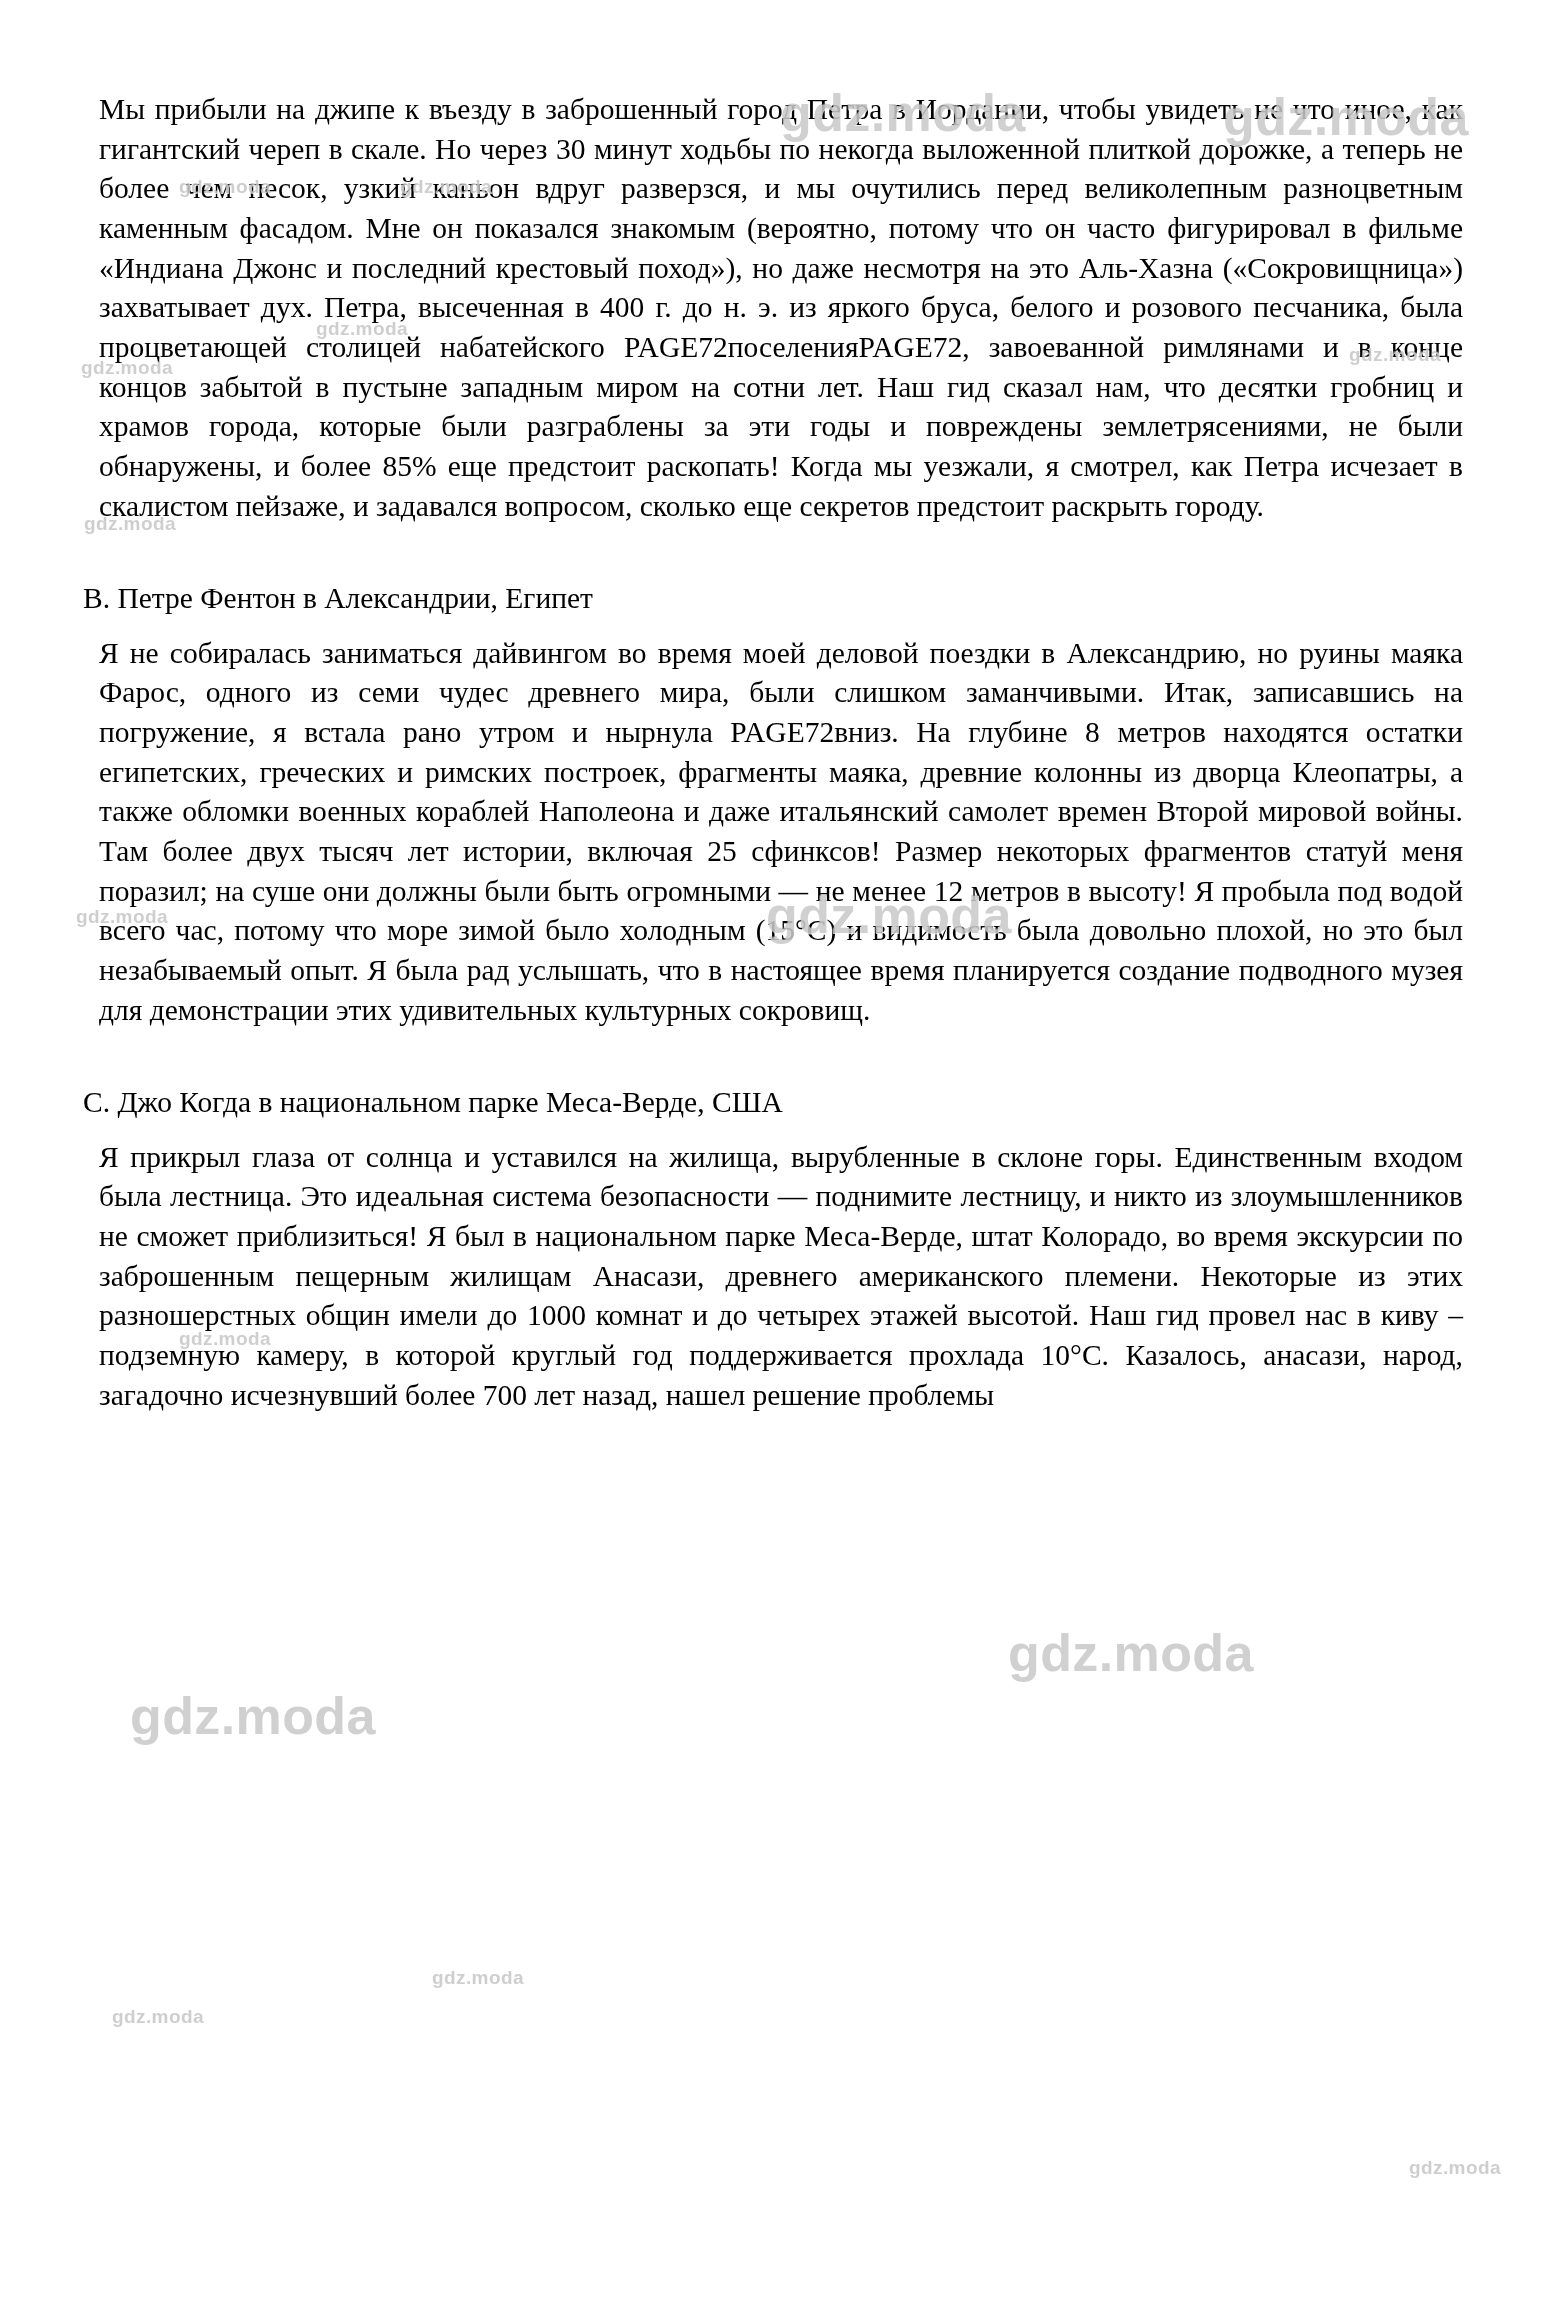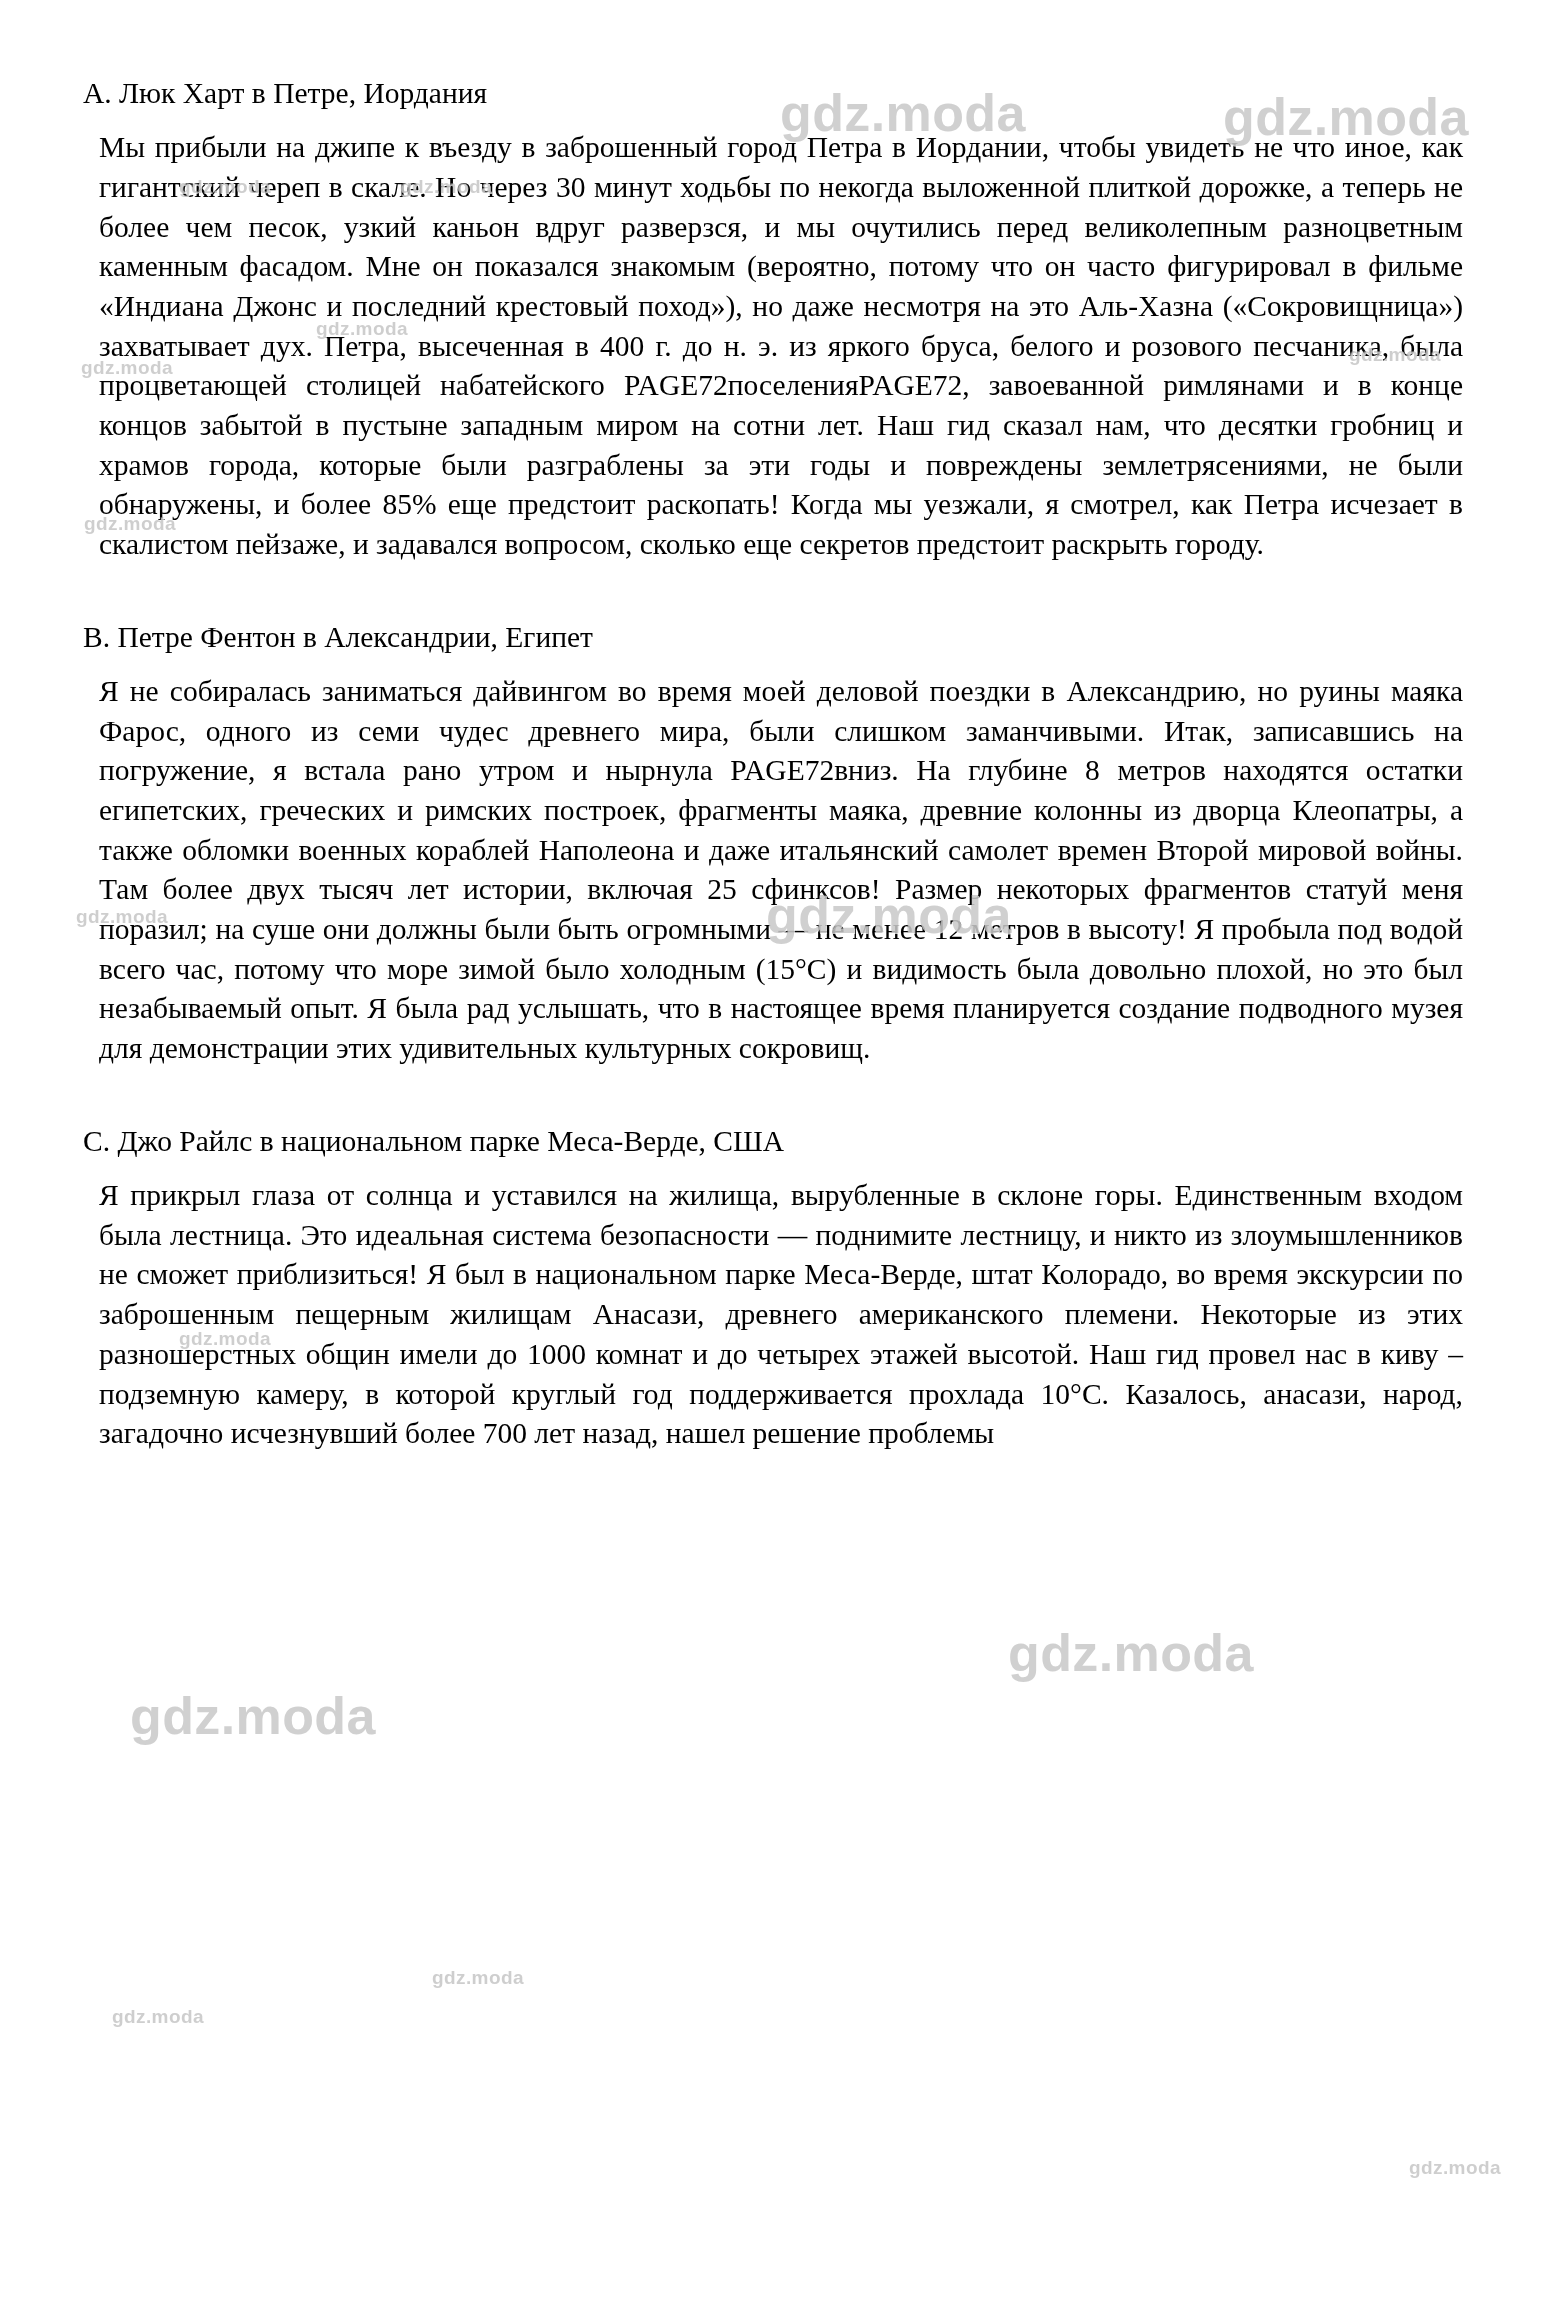--- a/index.html
+++ b/index.html
@@ -67,35 +67,34 @@
   .wm-lg { font-size: 52px; color: rgba(150,150,150,0.45); }
 </style>
 </head>
 <body>
 
 <div class="page">
 
   <div class="doc-body">
 
     <div class="section">
-      <h2 class="heading">A. Люк Харт в Петре, Иордания</h2>
       <p class="para">Мы прибыли на джипе к въезду в заброшенный город Петра в Иордании, чтобы увидеть не что иное, как гигантский череп в скале. Но через 30 минут ходьбы по некогда выложенной плиткой дорожке, а теперь не более чем песок, узкий каньон вдруг разверзся, и мы очутились перед великолепным разноцветным каменным фасадом. Мне он показался знакомым (вероятно, потому что он часто фигурировал в фильме «Индиана Джонс и последний крестовый поход»), но даже несмотря на это Аль-Хазна («Сокровищница») захватывает дух. Петра, высеченная в 400 г. до н. э. из яркого бруса, белого и розового песчаника, была процветающей столицей набатейского PAGE72поселенияPAGE72, завоеванной римлянами и в конце концов забытой в пустыне западным миром на сотни лет. Наш гид сказал нам, что десятки гробниц и храмов города, которые были разграблены за эти годы и повреждены землетрясениями, не были обнаружены, и более 85% еще предстоит раскопать! Когда мы уезжали, я смотрел, как Петра исчезает в скалистом пейзаже, и задавался вопросом, сколько еще секретов предстоит раскрыть городу.</p>
     </div>
 
     <div class="gap-med"></div>
 
     <div class="section">
       <h2 class="heading">B. Петре Фентон в Александрии, Египет</h2>
       <p class="para">Я не собиралась заниматься дайвингом во время моей деловой поездки в Александрию, но руины маяка Фарос, одного из семи чудес древнего мира, были слишком заманчивыми. Итак, записавшись на погружение, я встала рано утром и нырнула PAGE72вниз. На глубине 8 метров находятся остатки египетских, греческих и римских построек, фрагменты маяка, древние колонны из дворца Клеопатры, а также обломки военных кораблей Наполеона и даже итальянский самолет времен Второй мировой войны. Там более двух тысяч лет истории, включая 25 сфинксов! Размер некоторых фрагментов статуй меня поразил; на суше они должны были быть огромными — не менее 12 метров в высоту! Я пробыла под водой всего час, потому что море зимой было холодным (15°C) и видимость была довольно плохой, но это был незабываемый опыт. Я была рад услышать, что в настоящее время планируется создание подводного музея для демонстрации этих удивительных культурных сокровищ.</p>
     </div>
 
     <div class="gap-med"></div>
 
     <div class="section">
-      <h2 class="heading">C. Джо Райлс в национальном парке Меса-Верде, США</h2>
+      <h2 class="heading">C. Джо Когда в национальном парке Меса-Верде, США</h2>
       <p class="para">Я прикрыл глаза от солнца и уставился на жилища, вырубленные в склоне горы. Единственным входом была лестница. Это идеальная система безопасности — поднимите лестницу, и никто из злоумышленников не сможет приблизиться! Я был в национальном парке Меса-Верде, штат Колорадо, во время экскурсии по заброшенным пещерным жилищам Анасази, древнего американского племени. Некоторые из этих разношерстных общин имели до 1000 комнат и до четырех этажей высотой. Наш гид провел нас в киву – подземную камеру, в которой круглый год поддерживается прохлада 10°C. Казалось, анасази, народ, загадочно исчезнувший более 700 лет назад, нашел решение проблемы</p>
     </div>
 
   </div>
 
   <div class="wm-layer">
       <span class="wm wm-lg" style="left: 780px; top: 83px;">gdz.moda</span>
       <span class="wm wm-lg" style="left: 1223px; top: 87px;">gdz.moda</span>
       <span class="wm wm-sm" style="left: 179px; top: 176px;">gdz.moda</span>
       <span class="wm wm-sm" style="left: 400px; top: 176px;">gdz.moda</span>

